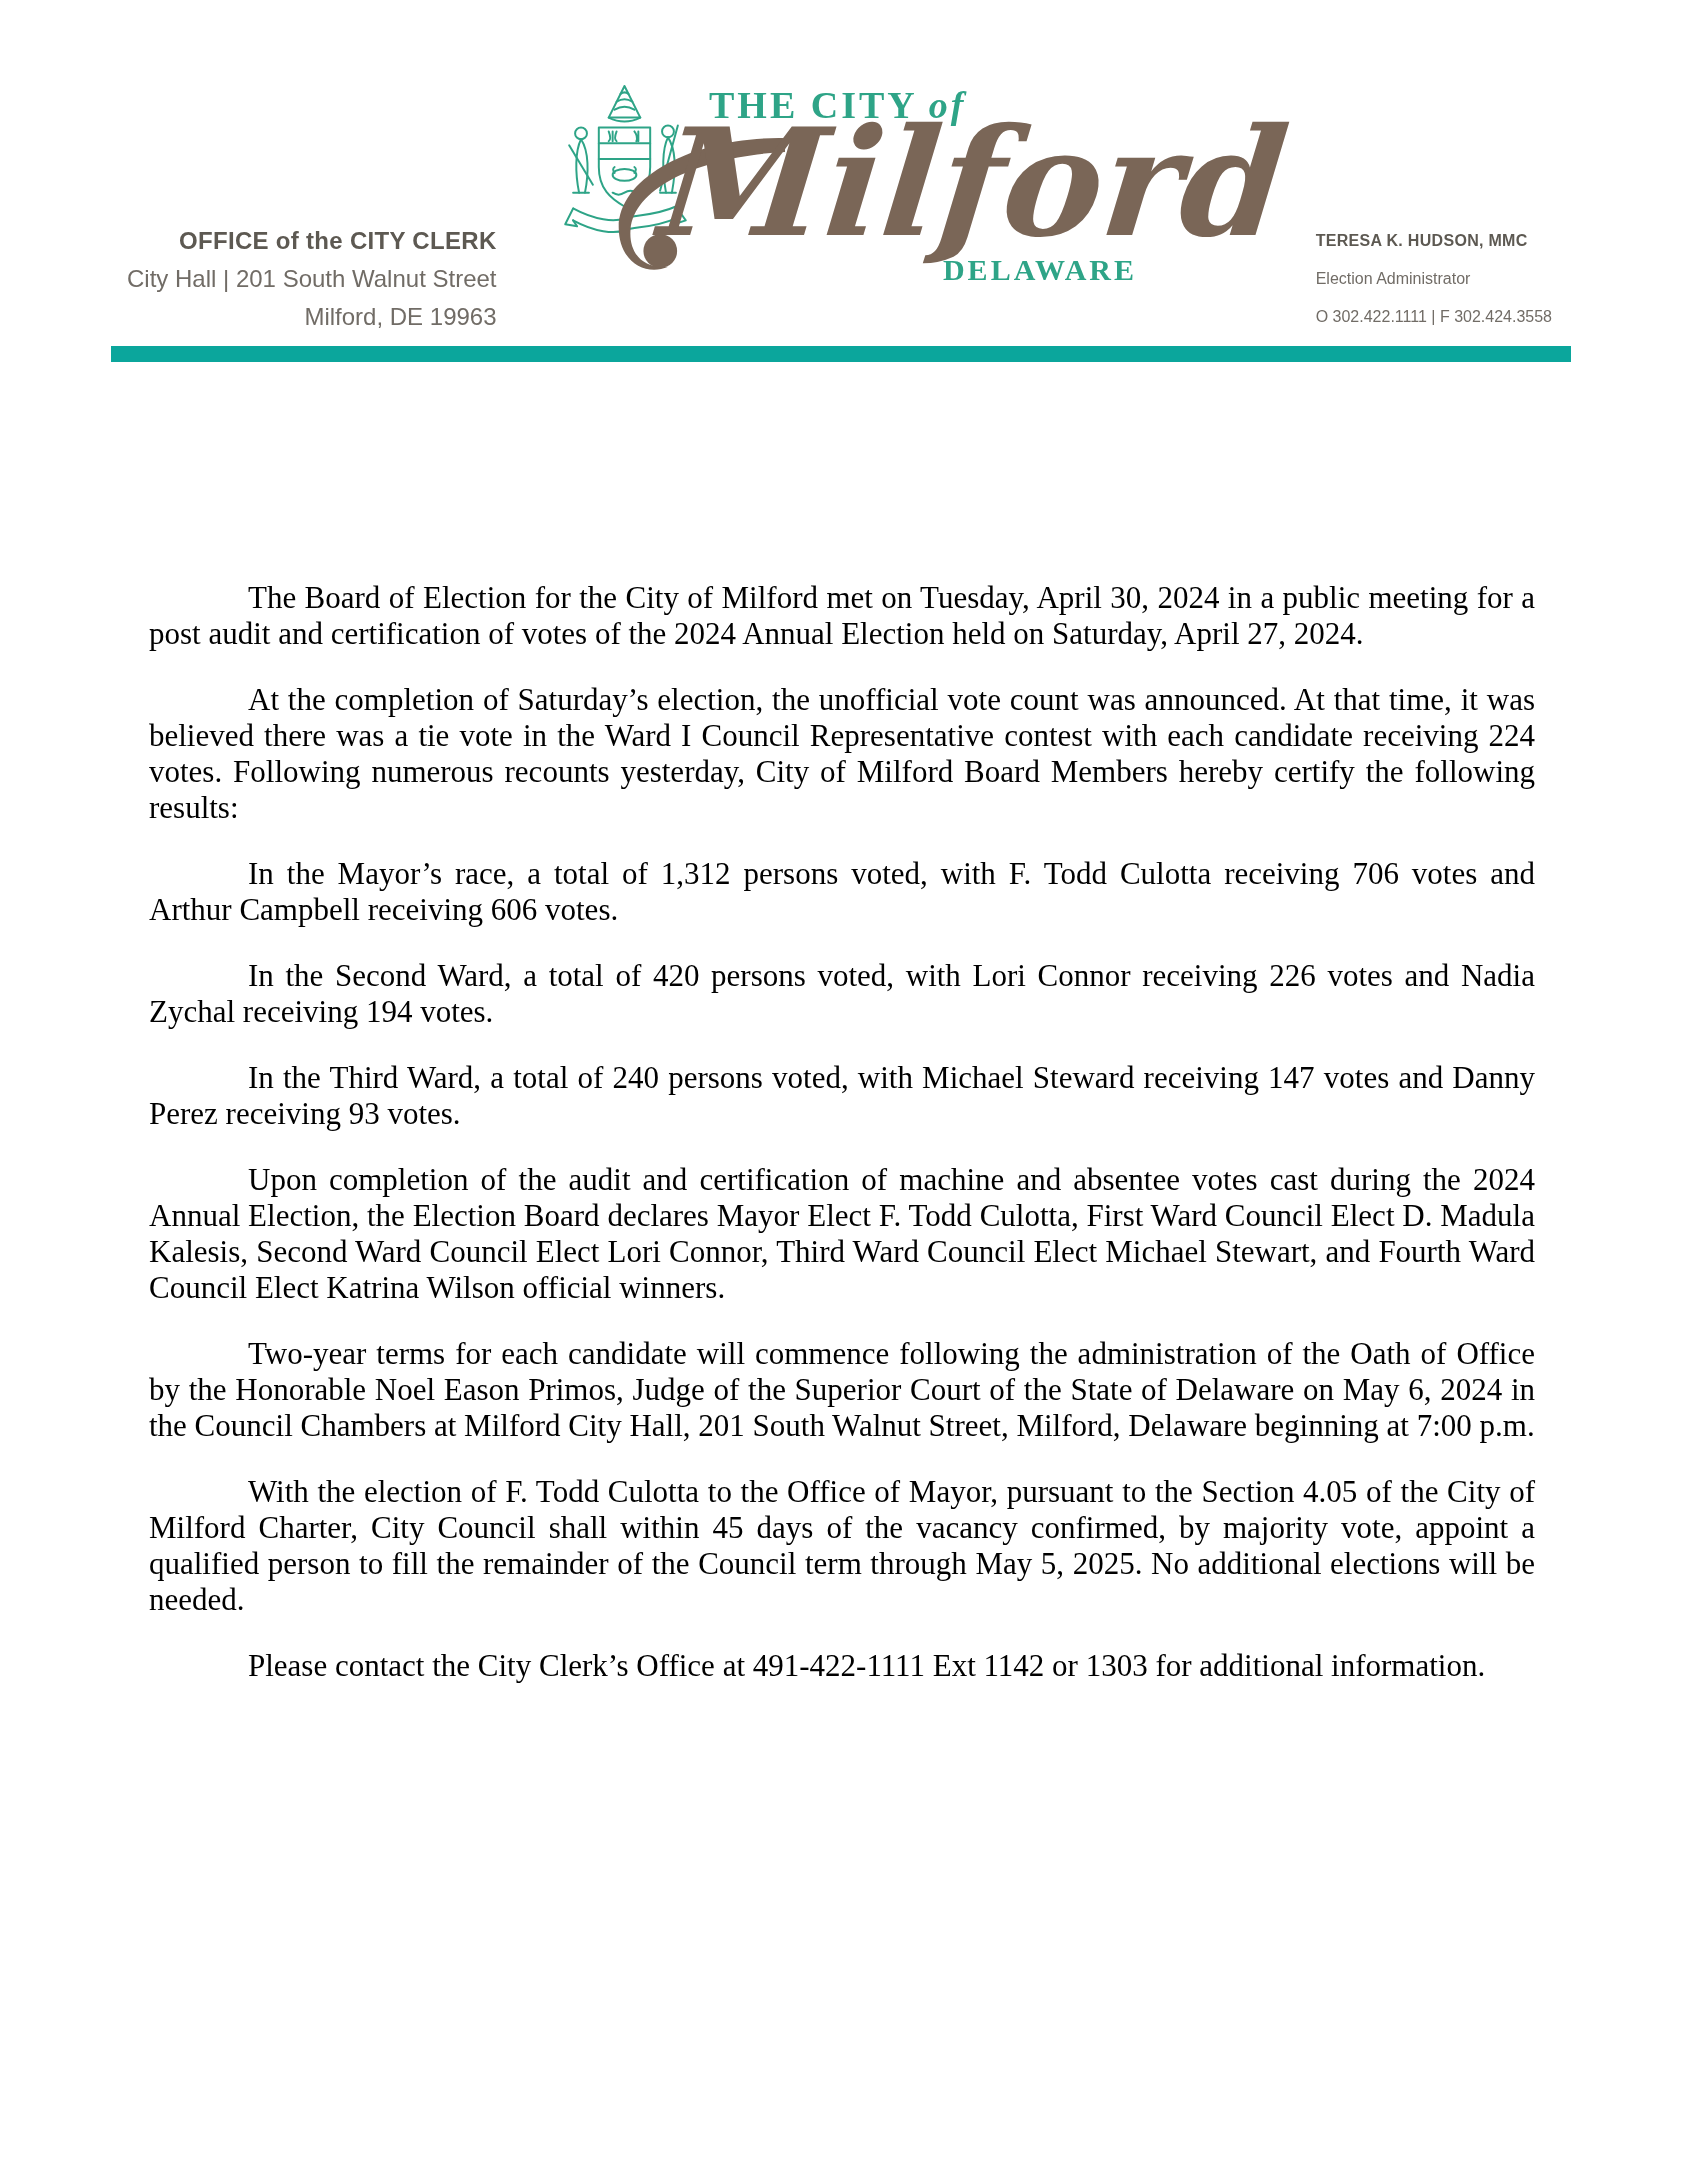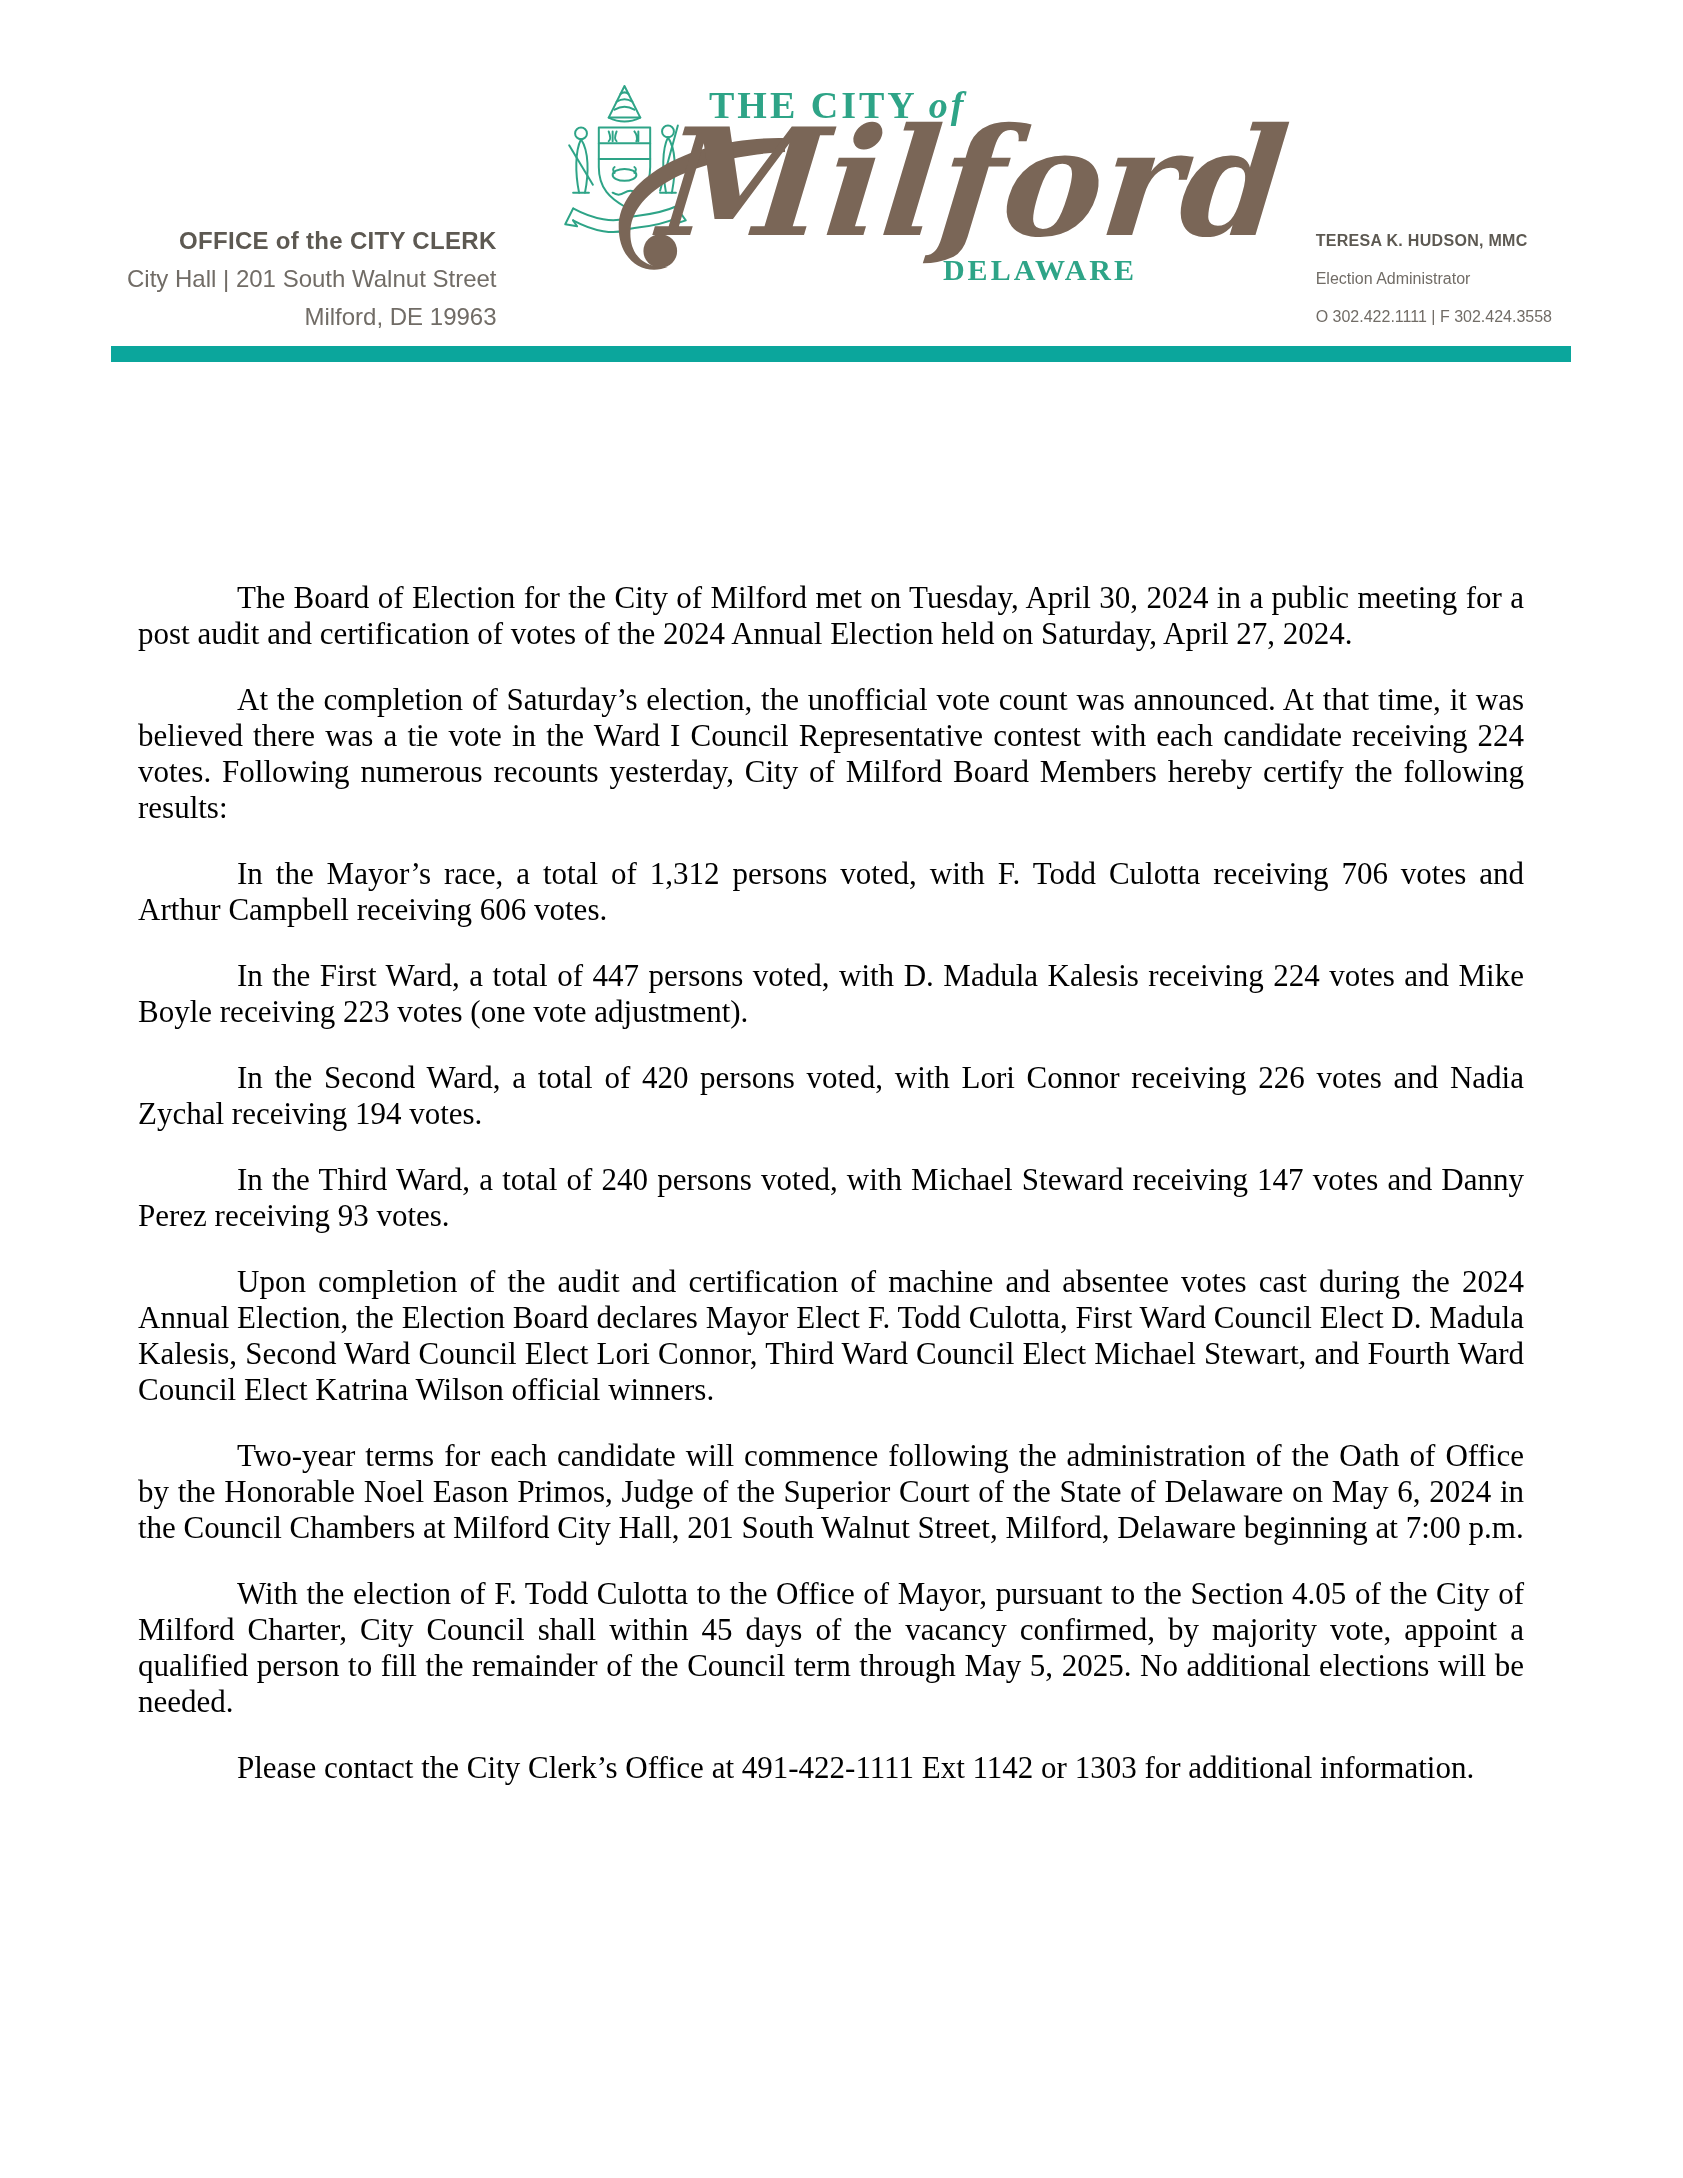--- a/index.html
+++ b/index.html
@@ -33,21 +33,21 @@
   .logo-delaware{position:absolute;right:42px;top:196px;font-size:30px;
                  color:var(--logo_teal,#2EA487);letter-spacing:3px;font-weight:bold;
                  font-family:"Liberation Serif",serif;white-space:nowrap;}
 
   
   .doc-title{position:absolute;top:439px;left:0;width:100%;text-align:center;
              font-weight:bold;font-style:italic;font-size:44px;line-height:52px;
              color:#000;}
 
   
-  .doc-body{position:absolute;left:138px;top:580px;width:1386px;
+  .doc-body{position:absolute;left:149px;top:580px;width:1386px;
             font-size:31px;line-height:36px;text-align:justify;color:#000;}
   .doc-body p{margin:0 0 30px 0;text-indent:99px;}
 </style>
 </head>
 <body>
 
 <div class="page">
 
   <div class="hdr-left">
     <div class="hdr-bold">OFFICE of the CITY CLERK</div>
@@ -106,21 +106,20 @@
     <div>O 302.422.1111 | F 302.424.3558</div>
   </div>
 
   <div class="teal-bar"></div>
 
 
   <div class="doc-body">
       <p>The Board of Election for the City of Milford met on Tuesday, April 30, 2024 in a public meeting for a post audit and certification of votes of the 2024 Annual Election held on Saturday, April 27, 2024.</p>
       <p>At the completion of Saturday’s election, the unofficial vote count was announced.  At that time, it was believed there was a tie vote in the Ward I Council Representative contest with each candidate receiving 224 votes.  Following numerous recounts yesterday, City of Milford Board Members hereby certify the following results:</p>
       <p>In the Mayor’s race, a total of 1,312 persons voted, with F. Todd Culotta receiving 706 votes and Arthur Campbell receiving 606 votes.</p>
-      <p>In the First Ward, a total of 447 persons voted, with D. Madula Kalesis receiving 224 votes and Mike Boyle receiving 223 votes (one vote adjustment).</p>
       <p>In the Second Ward, a total of 420 persons voted, with Lori Connor receiving 226 votes and Nadia Zychal receiving 194 votes.</p>
       <p>In the Third Ward, a total of 240 persons voted, with Michael Steward receiving 147 votes and Danny Perez receiving 93 votes.</p>
       <p>Upon completion of the audit and certification of machine and absentee votes cast during the 2024 Annual Election, the Election Board declares Mayor Elect F. Todd Culotta, First Ward Council Elect D. Madula Kalesis, Second Ward Council Elect Lori Connor, Third Ward Council Elect Michael Stewart, and Fourth Ward Council Elect Katrina Wilson official winners.</p>
       <p>Two-year terms for each candidate will commence following the administration of the Oath of Office by the Honorable Noel Eason Primos, Judge of the Superior Court of the State of Delaware on May 6, 2024 in the Council Chambers at Milford City Hall, 201 South Walnut Street, Milford, Delaware beginning at 7:00 p.m.</p>
       <p>With the election of F. Todd Culotta to the Office of Mayor, pursuant to the Section 4.05 of the City of Milford Charter, City Council shall within 45 days of the vacancy confirmed, by majority vote, appoint a qualified person to fill the remainder of the Council term through May 5, 2025.  No additional elections will be needed.</p>
       <p>Please contact the City Clerk’s Office at 491-422-1111 Ext 1142 or 1303 for additional information.</p>
     </div>
 
 </div>
 

